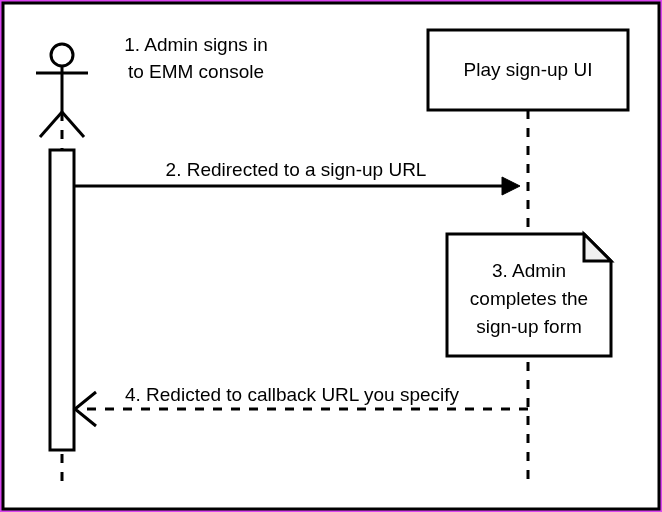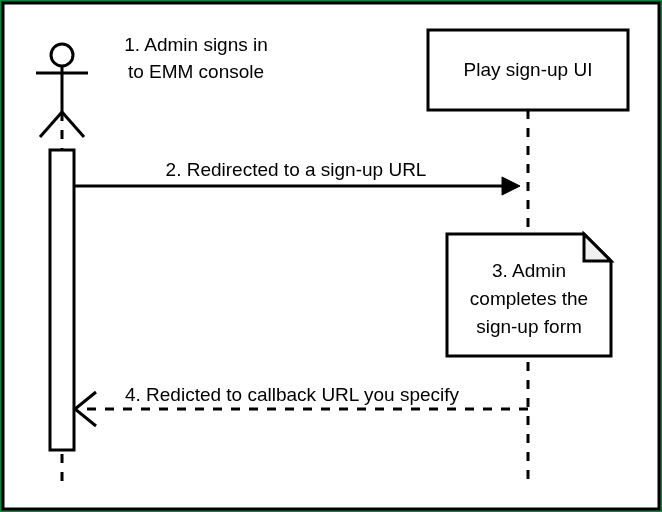--- a/index.html
+++ b/index.html
@@ -8,21 +8,21 @@
     padding: 0;
     background: #ffffff;
   }
   body {
     font-family: "Liberation Sans", sans-serif;
   }
   #canvas {
     position: relative;
     width: 662px;
     height: 512px;
-    background: #15803d;
+    background: #d946ef;
     overflow: hidden;
   }
   #diagram-svg {
     position: absolute;
     left: 0;
     top: 0;
     width: 662px;
     height: 512px;
   }
   .diag-text {

